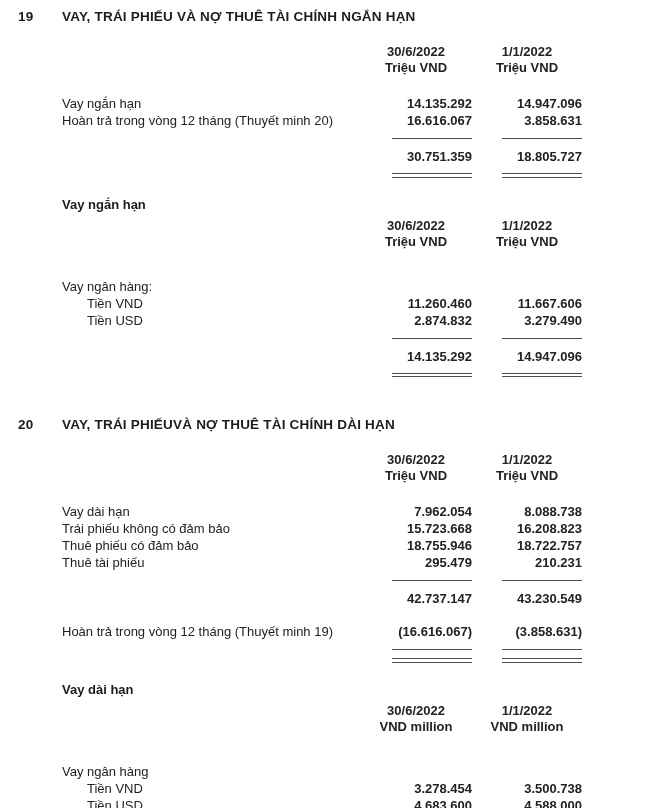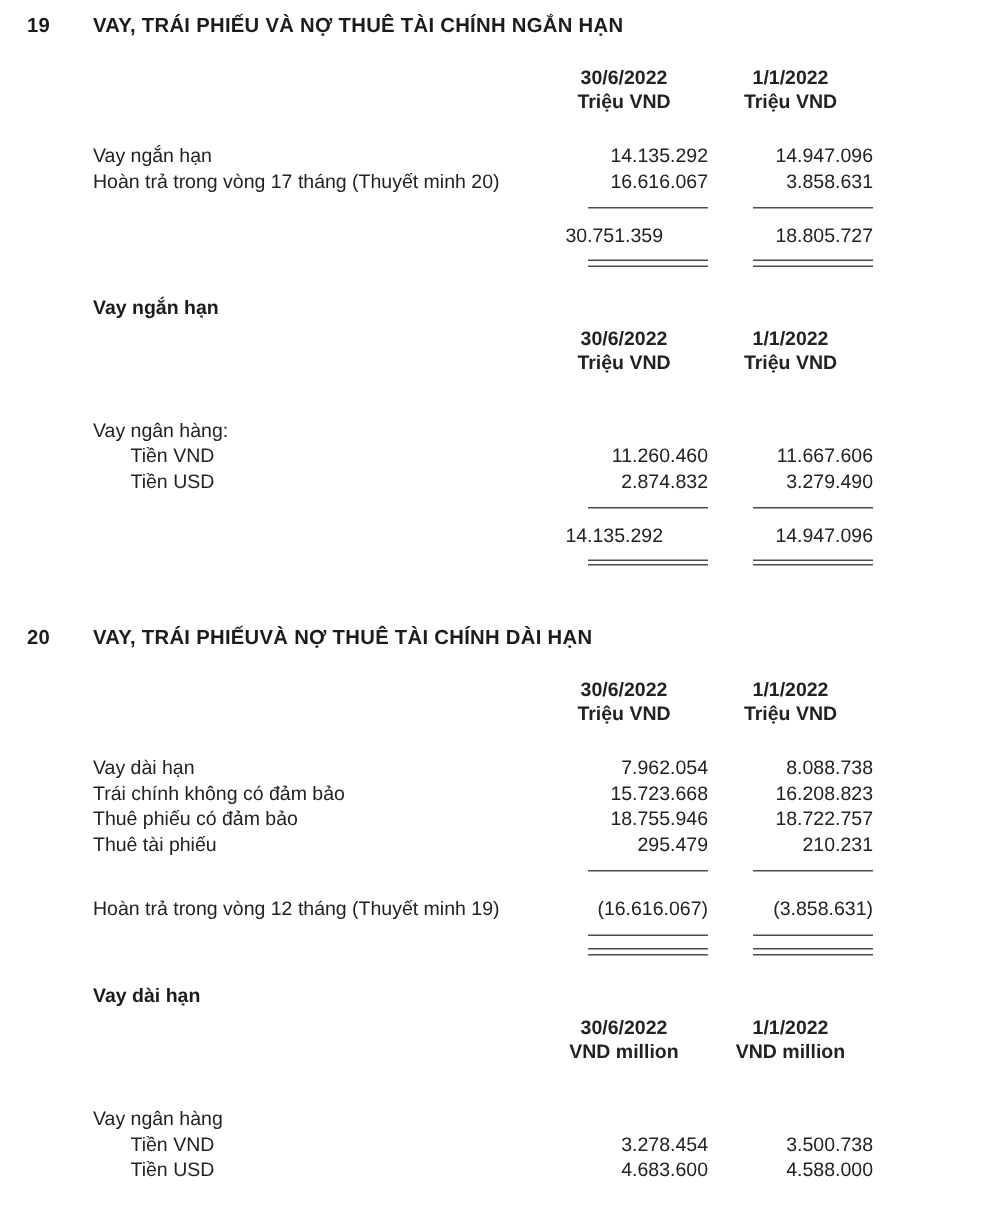--- a/index.html
+++ b/index.html
@@ -24,21 +24,21 @@
     color: #1c1c1c;
     letter-spacing: 0.2px;
   }
   .sec-head.second { margin-top: 40px; }
   .sec-num { flex: 0 0 44px; }
   .sec-title { flex: 1 1 auto; }
 
   .tbl { margin-left: 62px; margin-right: 28px; }
   .row { display: flex; align-items: flex-end; line-height: 17px; }
   .lbl { flex: 1 1 auto; padding-right: 6px; }
-  .num { flex: 0 0 112px; text-align: right; white-space: nowrap; }
+  .num { flex: 0 0 112px; text-align: right; white-space: nowrap; font-weight: bold; }
   .num.c2 { flex-basis: 110px; }
 
   .heads { margin-top: 20px; }
   .heads.tight { margin-top: 6px; }
   .heads .num { text-align: center; font-weight: 700; line-height: 16px; }
   .heads .hl { display: block; }
 
   .first-data { margin-top: 19px; }
   .group-row { margin-top: 28px; }
   .indent { padding-left: 25px; }
@@ -52,21 +52,21 @@
     margin-top: 9px;
   }
   .rule-row .num > .dbl {
     margin-left: auto;
     width: 80px;
     height: 2.6px;
     border-top: 1.5px solid #4d4d4d;
     border-bottom: 1.5px solid #4d4d4d;
     margin-top: 8px;
   }
-  .total-row { padding-top: 9px; gap: 30px; }
+  .total-row { padding-top: 9px; }
 
   .sub-title {
     margin: 19px 28px 0 62px;
     font-weight: 700;
     color: #1c1c1c;
   }
 </style>
 </head>
 <body>
 
@@ -89,21 +89,21 @@
         <span class="hl">Triệu VND</span>
       </div>
     </div>
 
     <div class="row first-data">
       <div class="lbl">Vay ngắn hạn</div>
       <div class="num">14.135.292</div>
       <div class="num c2">14.947.096</div>
     </div>
     <div class="row">
-      <div class="lbl">Hoàn trả trong vòng 17 tháng (Thuyết minh 20)</div>
+      <div class="lbl">Hoàn trả trong vòng 12 tháng (Thuyết minh 20)</div>
       <div class="num">16.616.067</div>
       <div class="num c2">3.858.631</div>
     </div>
 
     <div class="row rule-row">
       <div class="lbl"></div>
       <div class="num">
           <div class="rule"></div>
         </div>
       <div class="num c2">
@@ -199,21 +199,21 @@
         <span class="hl">Triệu VND</span>
       </div>
     </div>
 
     <div class="row first-data">
       <div class="lbl">Vay dài hạn</div>
       <div class="num">7.962.054</div>
       <div class="num c2">8.088.738</div>
     </div>
     <div class="row">
-      <div class="lbl">Trái chính không có đảm bảo</div>
+      <div class="lbl">Trái phiếu không có đảm bảo</div>
       <div class="num">15.723.668</div>
       <div class="num c2">16.208.823</div>
     </div>
     <div class="row">
       <div class="lbl">Thuê phiếu có đảm bảo</div>
       <div class="num">18.755.946</div>
       <div class="num c2">18.722.757</div>
     </div>
     <div class="row">
       <div class="lbl">Thuê tài phiếu</div>
@@ -222,20 +222,25 @@
     </div>
 
     <div class="row rule-row">
       <div class="lbl"></div>
       <div class="num">
           <div class="rule"></div>
         </div>
       <div class="num c2">
           <div class="rule"></div>
         </div>
+    </div>
+    <div class="row total-row">
+      <div class="lbl"></div>
+      <div class="num">42.737.147</div>
+      <div class="num c2">43.230.549</div>
     </div>
 
     <div class="row ded-row">
       <div class="lbl">Hoàn trả trong vòng 12 tháng (Thuyết minh 19)</div>
       <div class="num">(16.616.067)</div>
       <div class="num c2">(3.858.631)</div>
     </div>
 
     <div class="row rule-row">
       <div class="lbl"></div>

